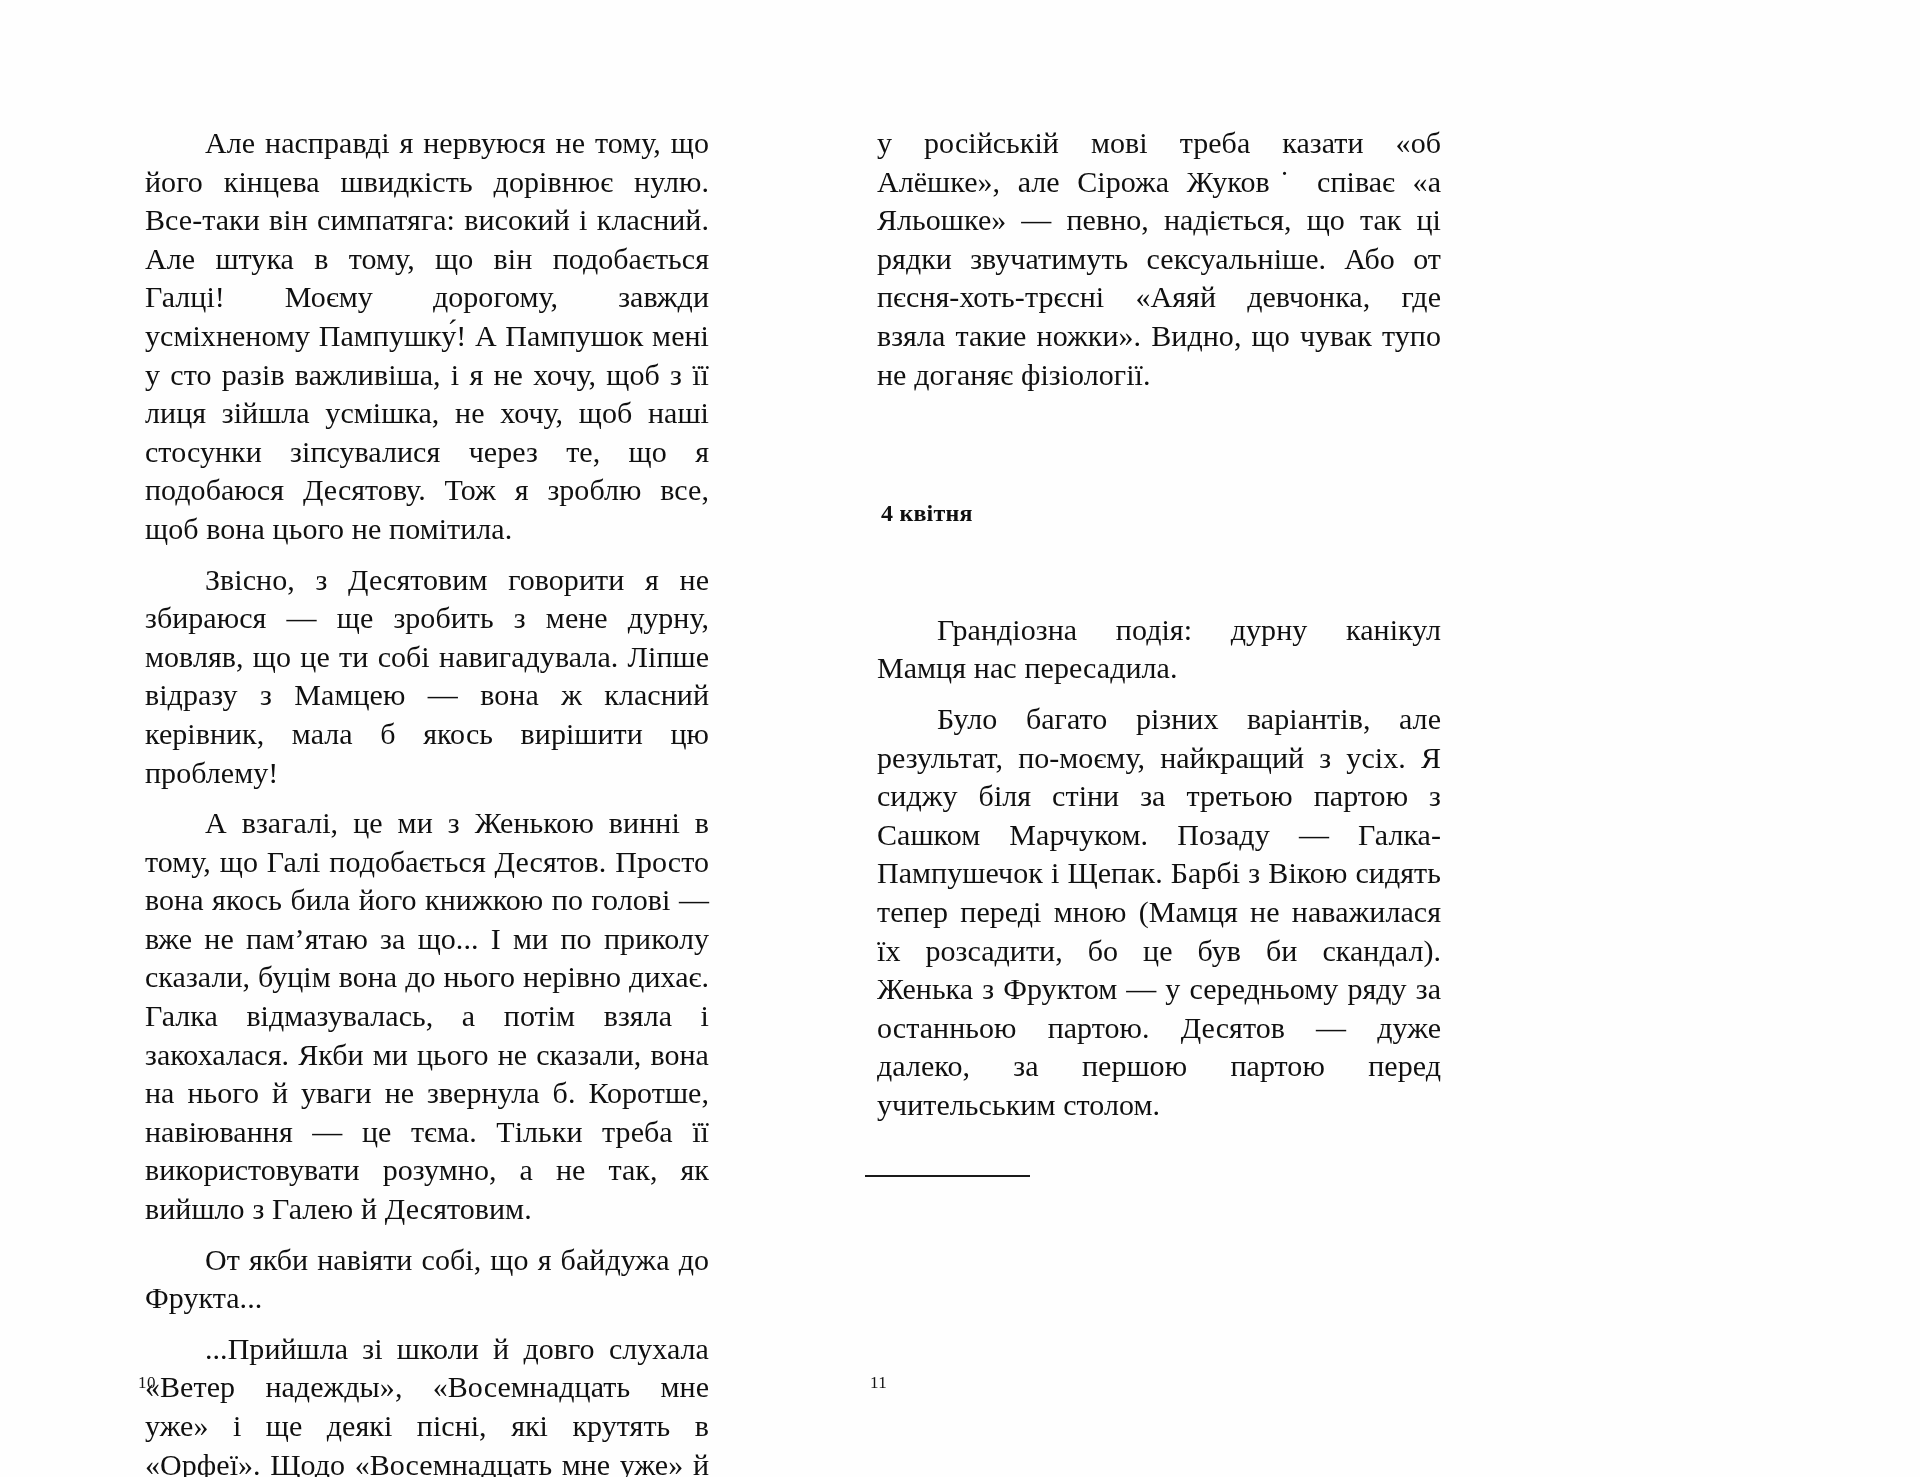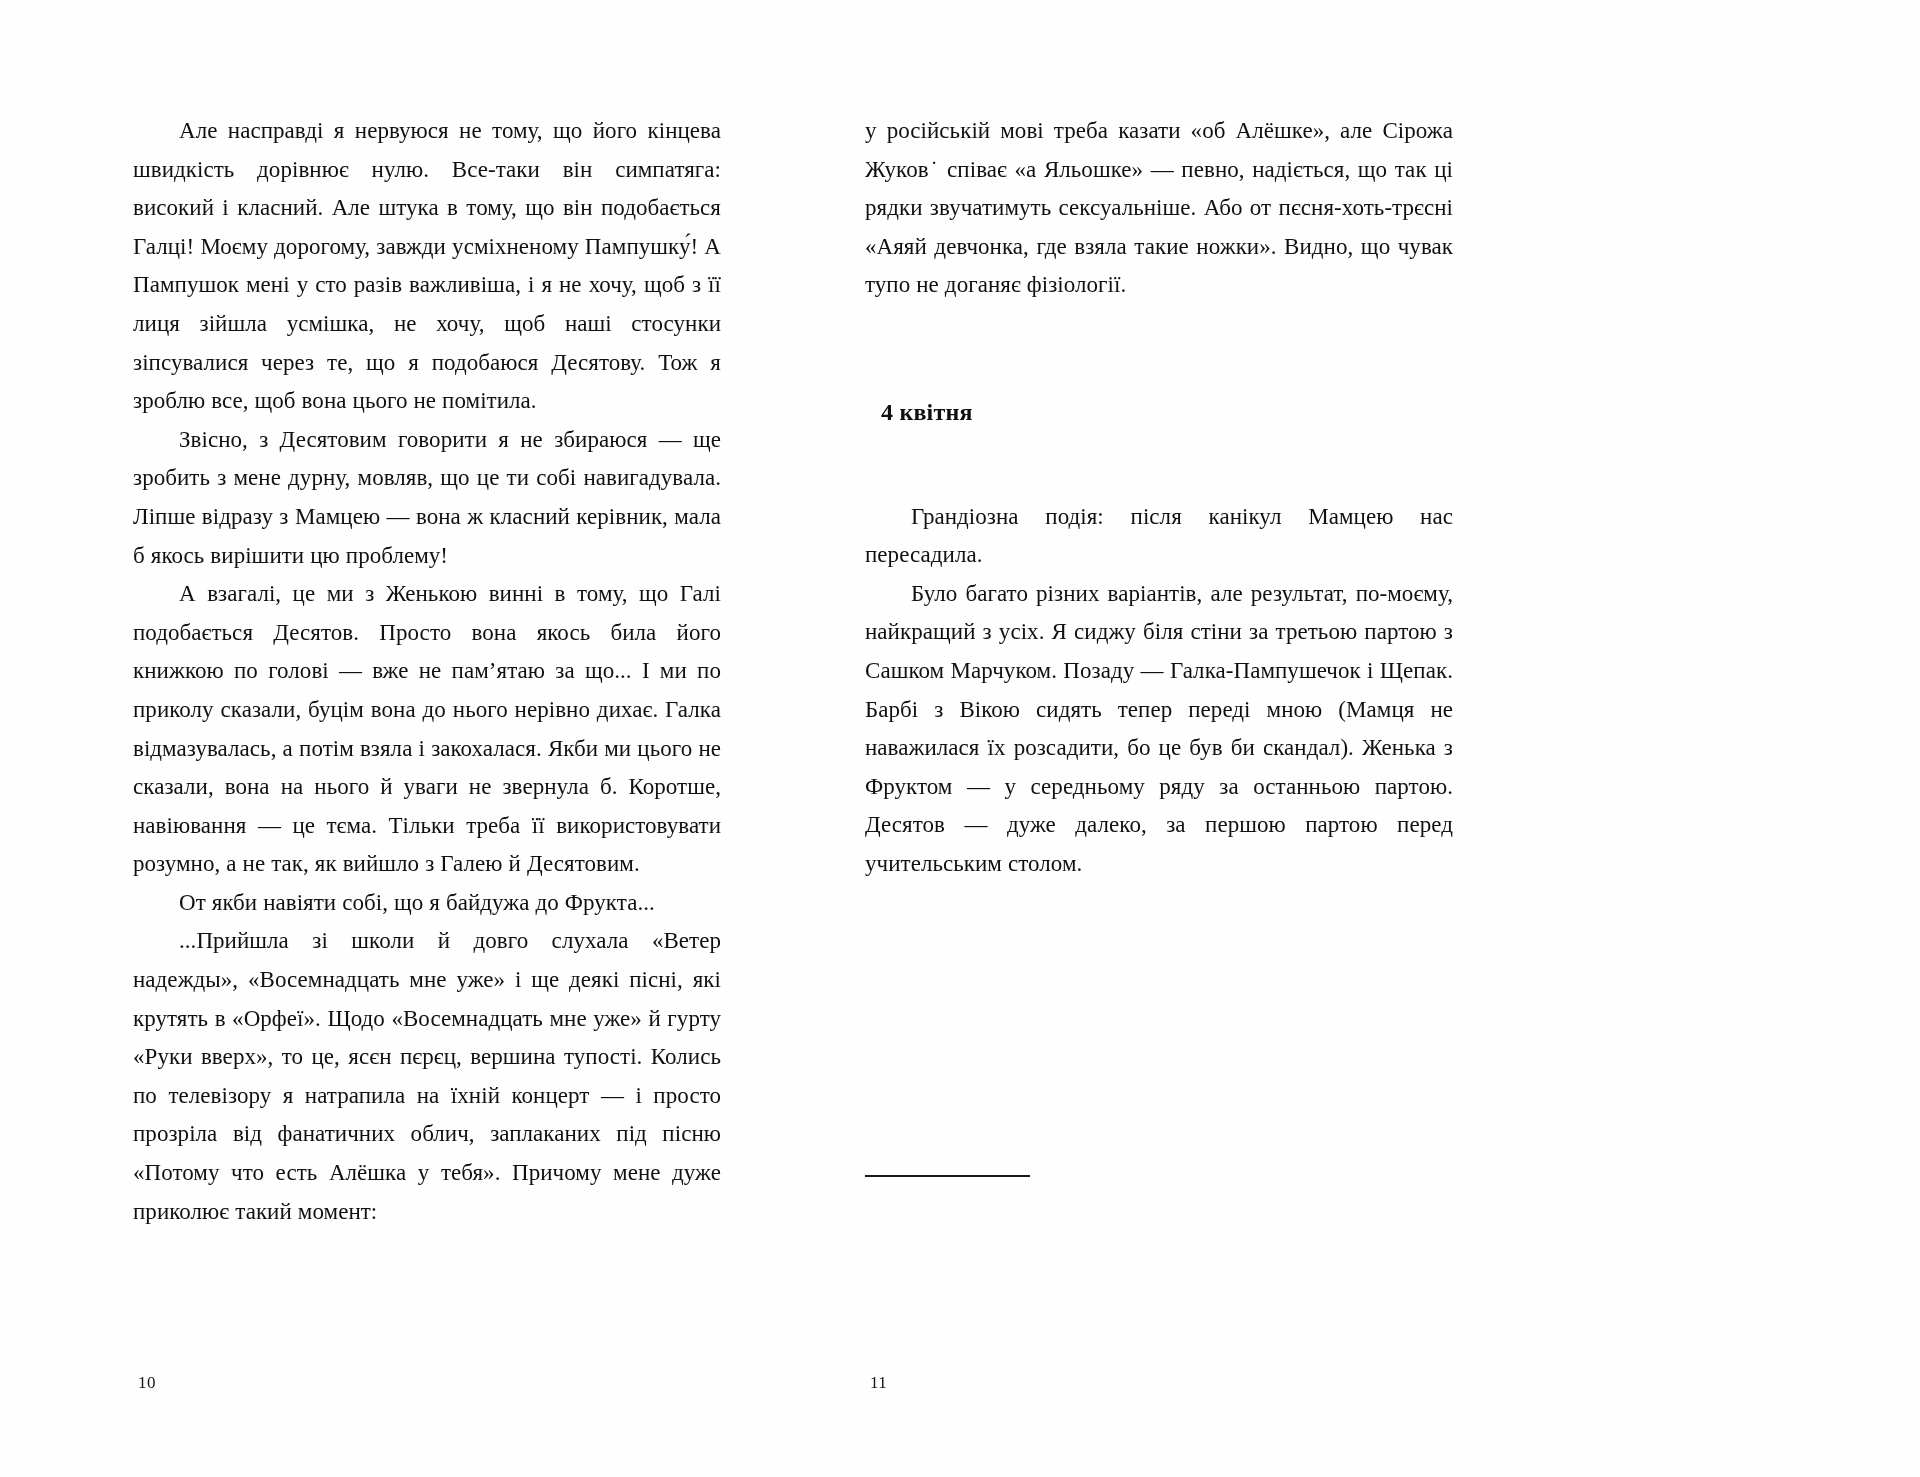--- a/index.html
+++ b/index.html
@@ -32,25 +32,25 @@
     top: 112px;
     width: 588px;
   }
   .page-right .text-block {
     position: absolute;
     left: -95px;
     top: 112px;
     width: 588px;
   }
   p.para {
-    margin: 0;
+    margin: 12px;
     text-align: justify;
     text-justify: inter-word;
     text-indent: 2.0em;
-    font-size: 23px;
+    font-size: 30px;
     line-height: 38.6px;
     letter-spacing: 0.05px;
     word-spacing: 0.2px;
     hyphens: manual;
   }
   p.para.no-indent {
     text-indent: 0;
   }
   .date-heading {
     margin: 16px;
@@ -113,21 +113,21 @@
     </div>
     <div class="folio">10</div>
   </div>
 
   <div class="page page-right">
     <div class="text-block">
       <p class="para no-indent">у російській мові треба казати «об Алёшке», але Сірожа Жуков˙ співає «а Яльошке» — певно, надіється, що так ці рядки звучатимуть сексуальніше. Або от пєсня-хоть-трєсні «Аяяй девчонка, где взяла такие ножки». Видно, що чувак тупо не доганяє фізіології.</p>
       <div class="spacer-lg"></div>
       <p class="date-heading">4 квітня</p>
       <div class="spacer-md"></div>
-      <p class="para">Грандіозна подія: після канікул Мамцею нас пересадила.</p>
+      <p class="para">Грандіозна подія: дурну канікул Мамця нас пересадила.</p>
       <p class="para">Було багато різних варіантів, але результат, по-моєму, найкращий з усіх. Я сиджу біля стіни за третьою партою з Сашком Марчуком. Позаду — Галка-Пампушечок і Щепак. Барбі з Вікою сидять тепер переді мною (Мамця не наважилася їх розсадити, бо це був би скандал). Женька з Фруктом — у середньому ряду за останньою партою. Десятов — дуже далеко, за першою партою перед учительським столом.</p>
     </div>
 
     <div class="footnote-zone">
       <div class="footnote-rule"></div>
     </div>
 
     <div class="folio">11</div>
   </div>
 

